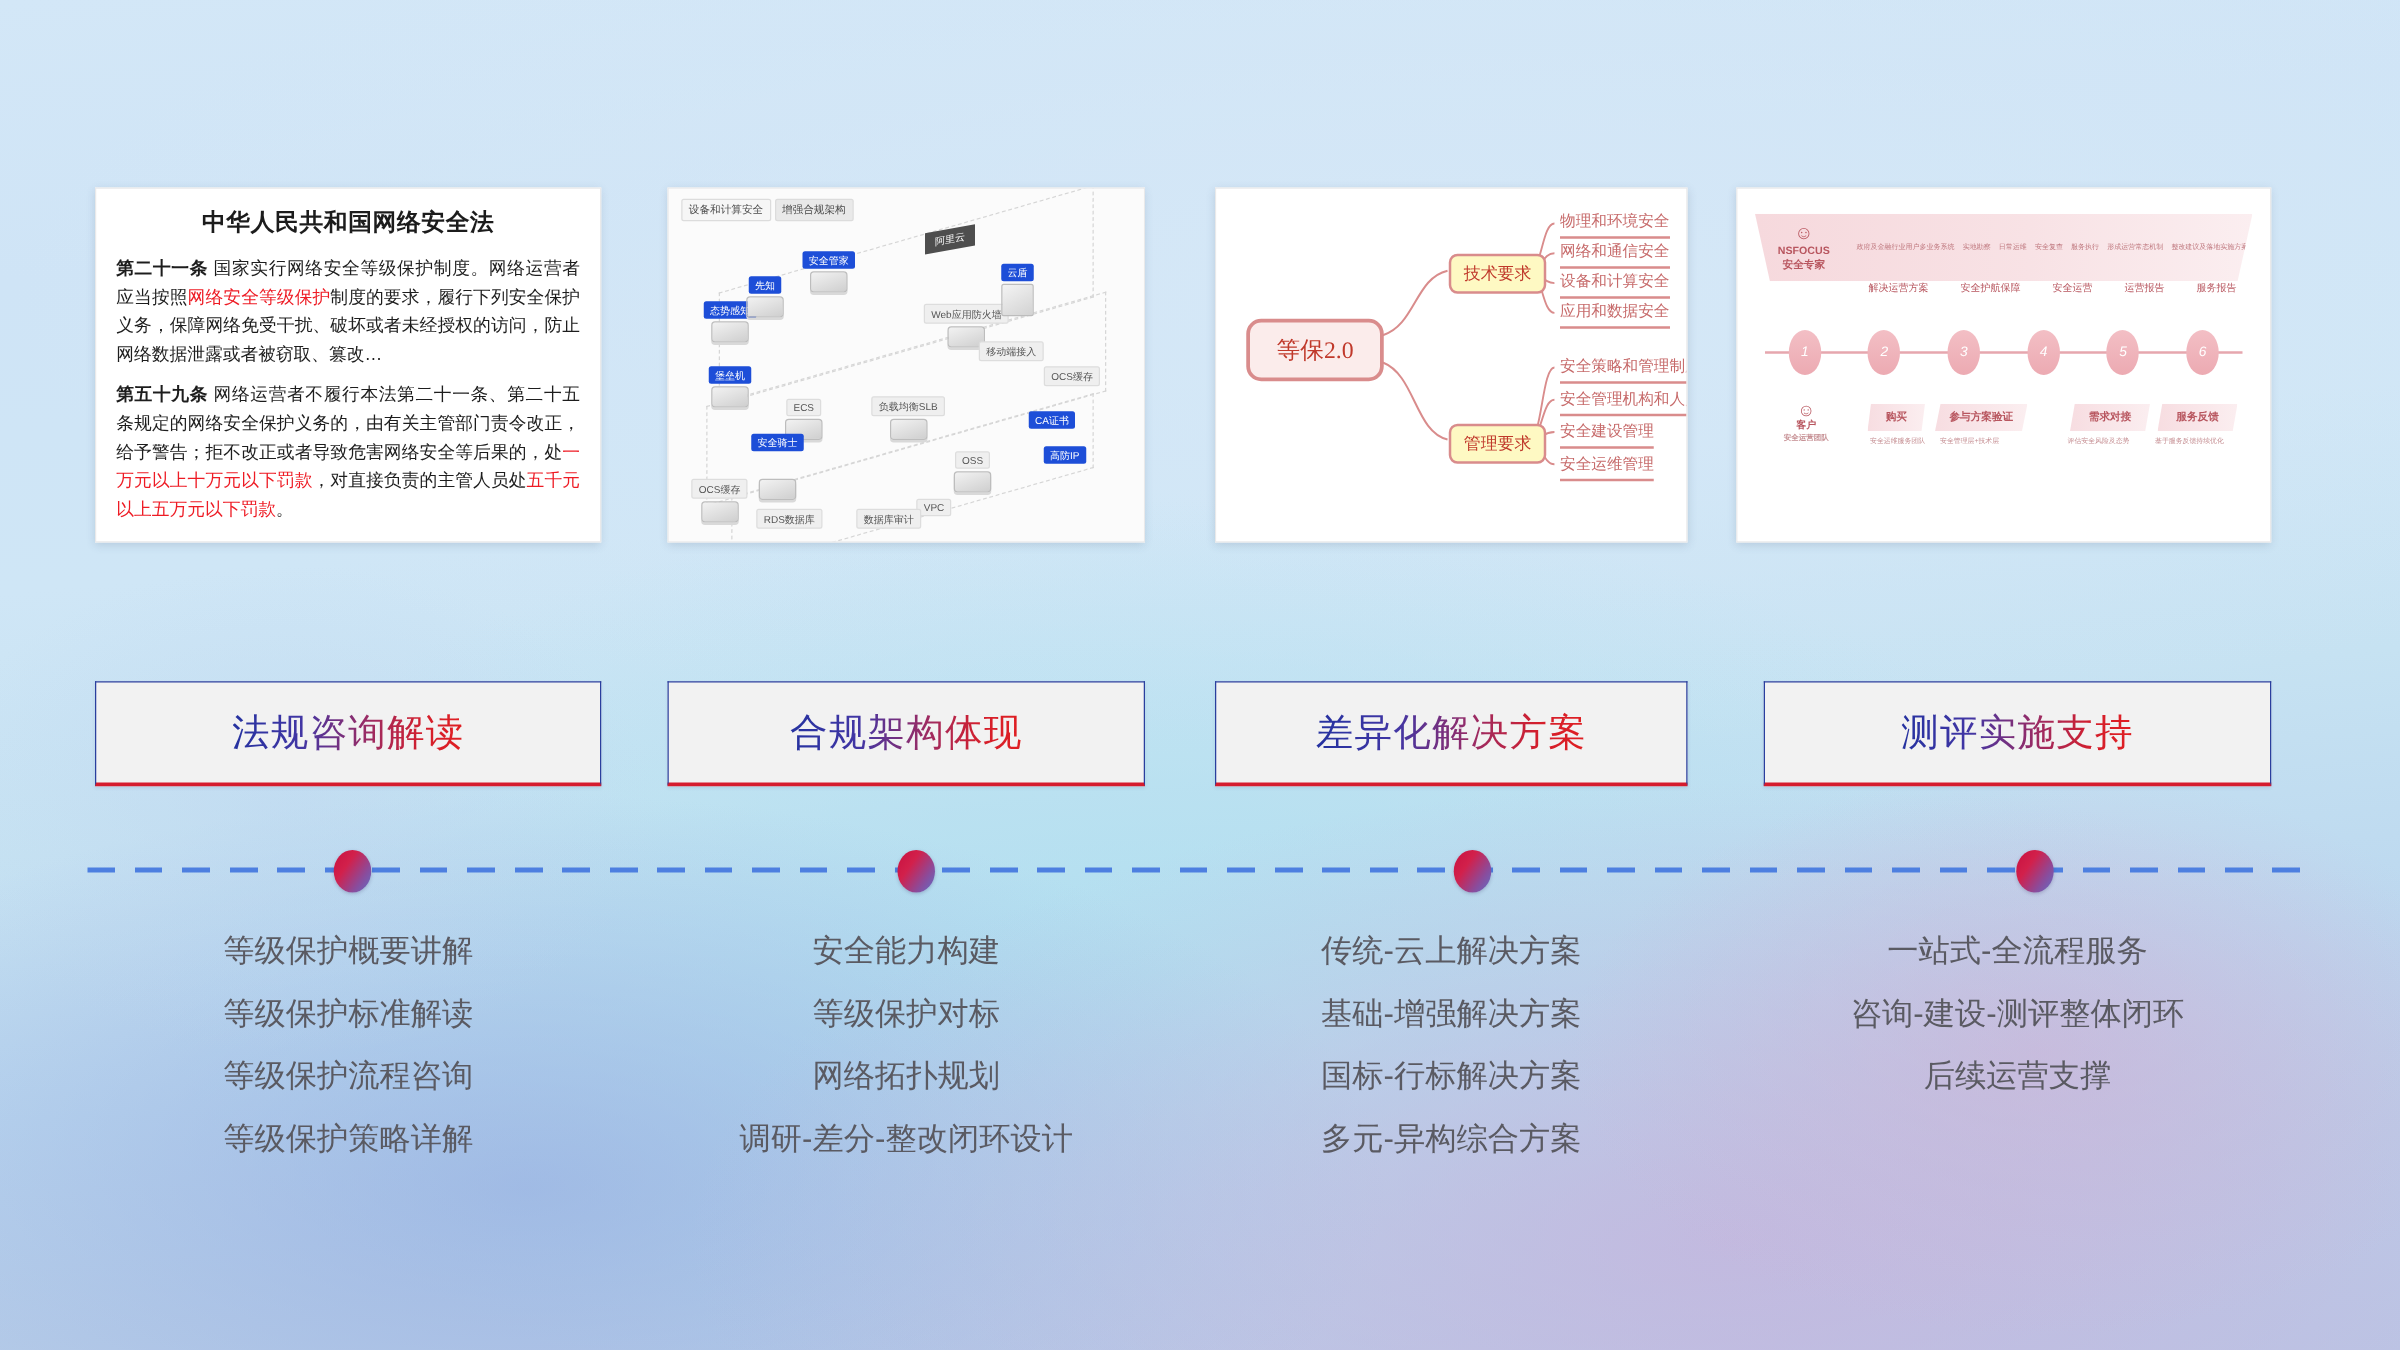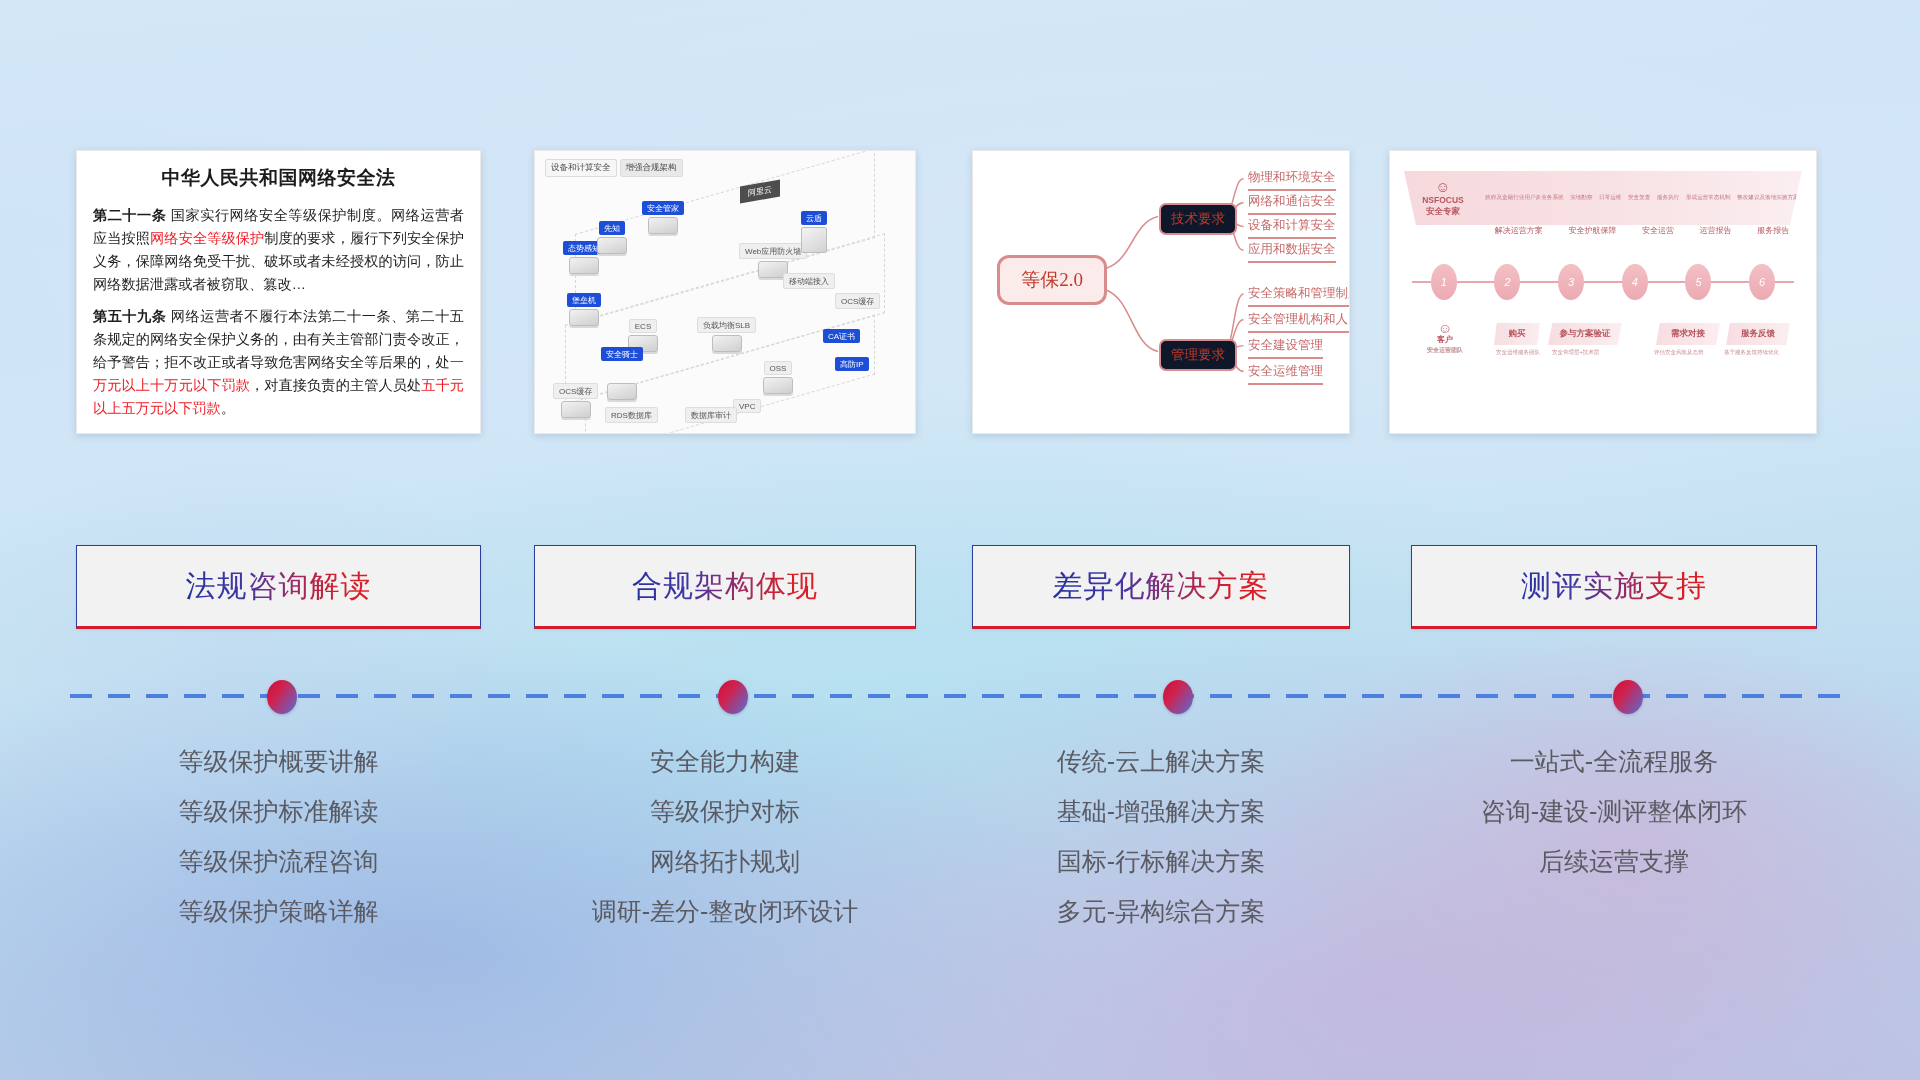--- a/index.html
+++ b/index.html
@@ -89,21 +89,21 @@
 
   
   .mind { position: absolute; inset: 0; background: #fff; }
   .mm-root {
     position: absolute; left: 24px; top: 104px; width: 110px; height: 50px;
     background: #fbeceb; border: 3px solid #d98c8c; border-radius: 12px;
     display: flex; align-items: center; justify-content: center;
     color: #c0392b; font-size: 19px; font-family: "Liberation Serif", serif;
   }
   .mm-branch {
-    position: absolute; background: #0f172a; border: 2px solid #d98c8c;
+    position: absolute; background: #fef9c3; border: 2px solid #d98c8c;
     border-radius: 7px; color: #c0392b; font-size: 13.5px;
     font-family: "Liberation Serif", serif;
     padding: 5px 10px; white-space: nowrap;
   }
   .mm-leaf {
     position: absolute; color: #c76b6b; font-size: 12.5px;
     font-family: "Liberation Serif", serif; white-space: nowrap;
     padding-bottom: 3px; border-bottom: 2.5px solid #d98c8c;
   }
   .mm-svg { position: absolute; inset: 0; width: 100%; height: 100%; }

